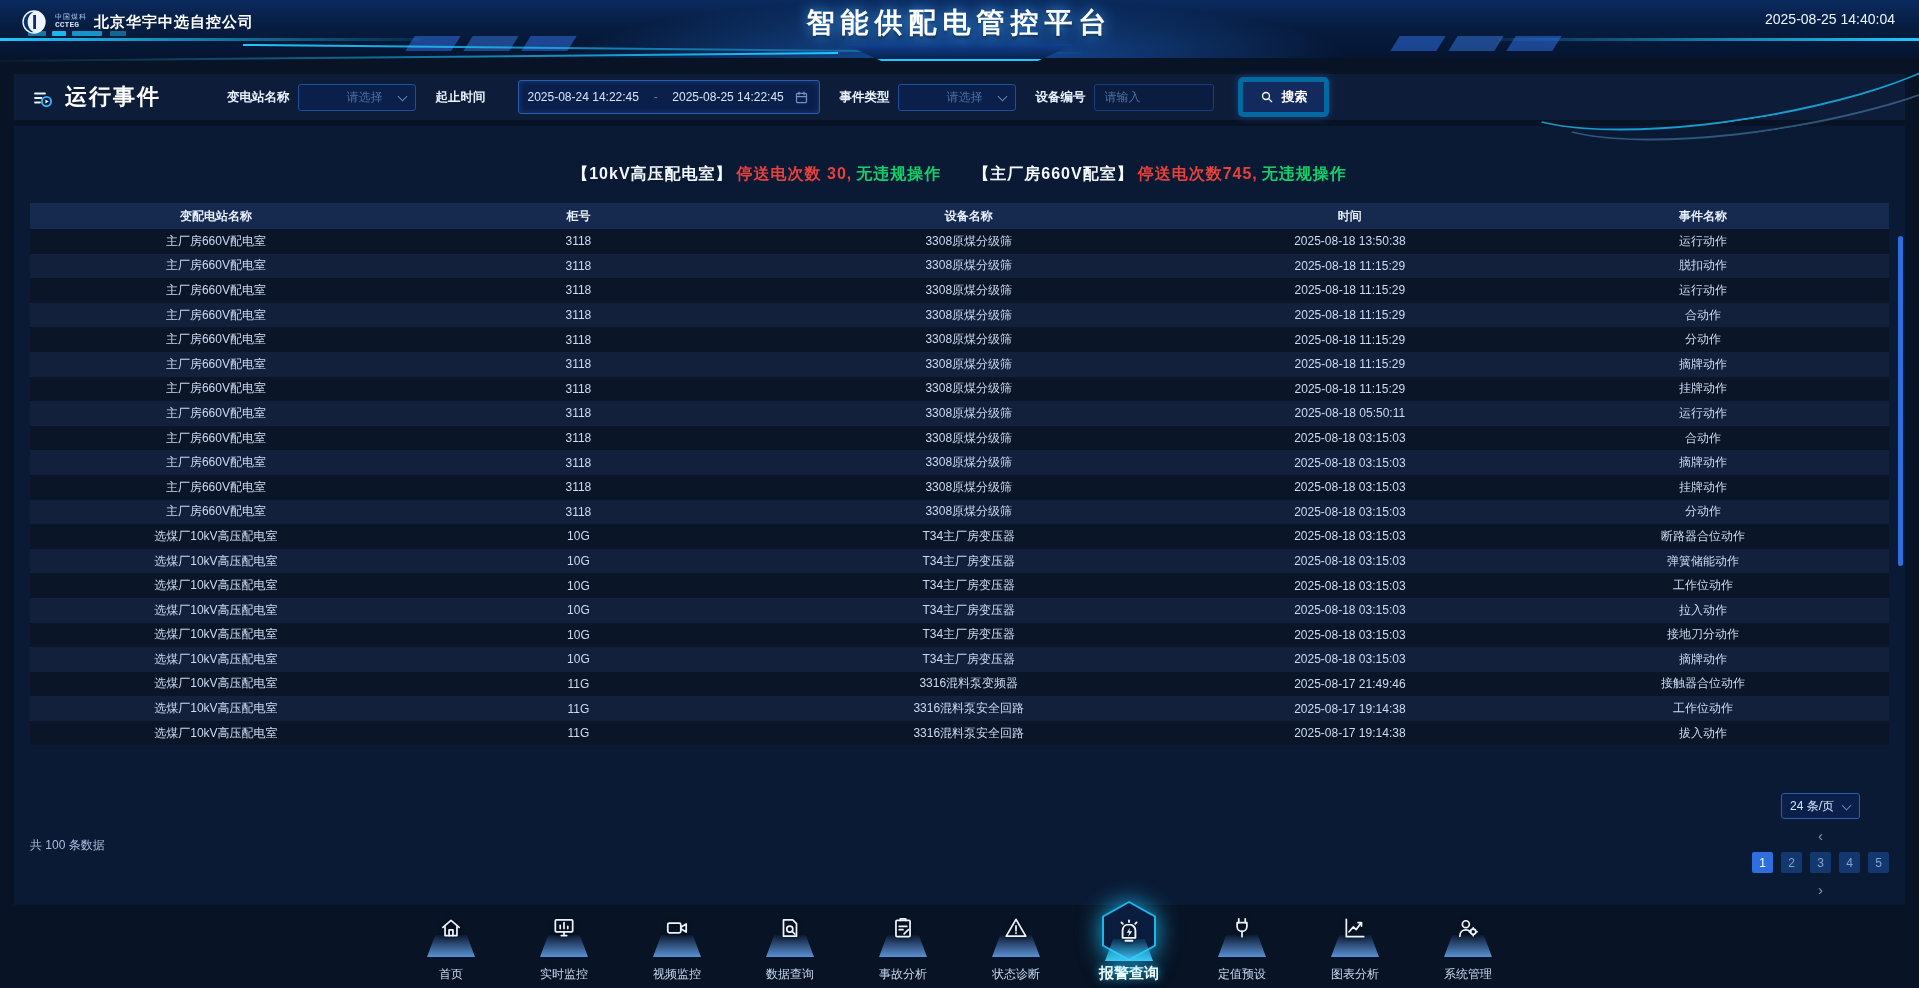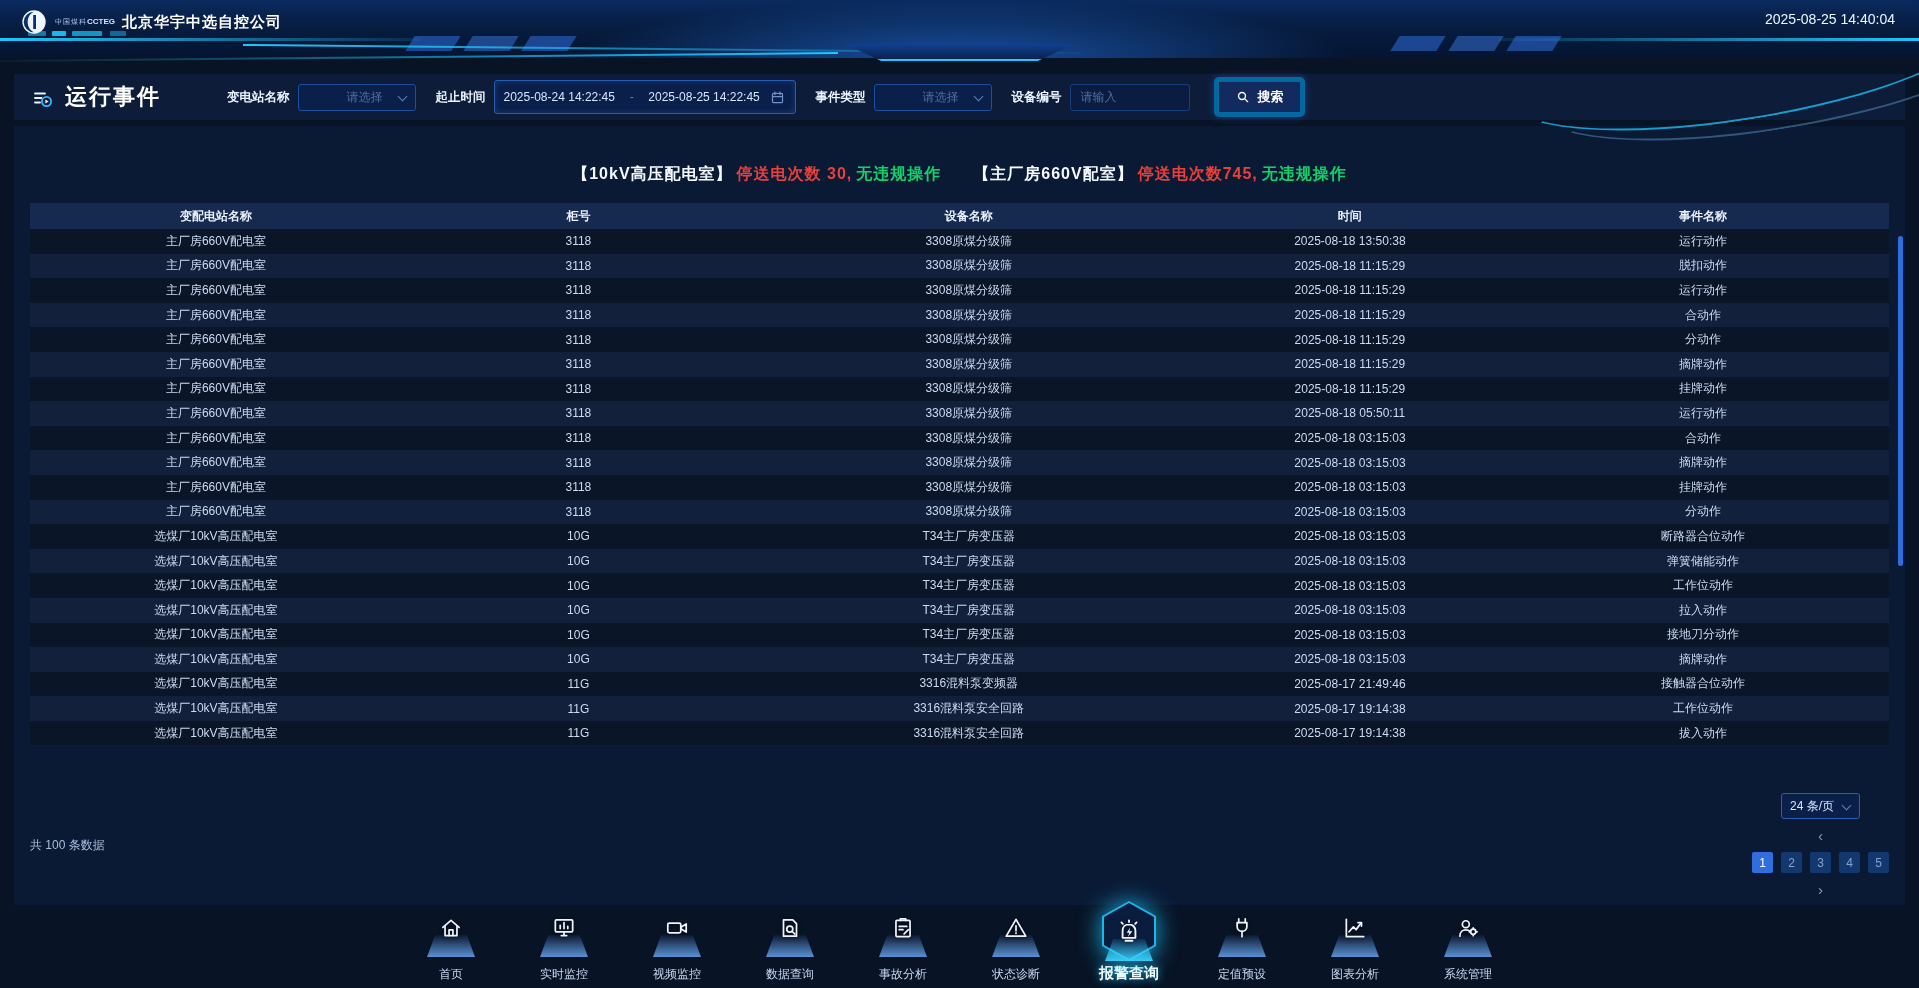--- a/index.html
+++ b/index.html
@@ -6,21 +6,21 @@
   .app{position:relative;width:1919px;height:988px;overflow:hidden;
        background:#081325;font-family:"Liberation Sans",sans-serif;color:#dfe9fa;
        -webkit-font-smoothing:antialiased;}
 
   
   .top-bar{position:absolute;top:0;left:0;width:100%;height:58px;
     background:linear-gradient(180deg,#0a2a5e 0%,#071d41 45%,#051430 100%);}
   .top-bar::before{content:"";position:absolute;inset:0;
     background:radial-gradient(ellipse 560px 90px at 50% 105%,rgba(40,130,255,.55),transparent 70%);}
   .logo-group{position:absolute;left:20px;top:8px;display:flex;align-items:center;gap:7px;z-index:5;}
-  .logo-badge{display:flex;flex-direction:row;line-height:1.05;}
+  .logo-badge{display:flex;flex-direction:column;line-height:1.05;font-family:Liberation Mono, monospace;}
   .logo-badge .b1{font-size:7px;color:#aacdf7;letter-spacing:1px;}
   .logo-badge .b2{font-size:8px;font-weight:bold;color:#cfe4ff;}
   .company-name{font-size:15px;font-weight:bold;color:#ffffff;letter-spacing:1px;}
   .app-title{position:absolute;top:4px;left:0;width:100%;text-align:center;z-index:4;
     font-size:28px;font-weight:800;letter-spacing:6px;color:#ffffff;
     text-shadow:0 0 14px rgba(70,170,255,.95),0 2px 3px rgba(0,0,0,.65);}
   .datetime{position:absolute;right:24px;top:11px;font-size:14px;color:#eef5ff;z-index:5;}
 
   
   .title-tab{position:absolute;top:44px;left:50%;transform:translateX(-50%);
@@ -54,21 +54,21 @@
     color:#ffffff;letter-spacing:2px;margin-right:46px;}
   .f-label{font-size:12.5px;font-weight:700;color:#eaf2ff;margin:0 8px 0 20px;white-space:nowrap;}
   .ctrl{display:flex;align-items:center;height:27px;background:#0a1f4a;border:1px solid #1d4f9e;
     border-radius:3px;font-size:12px;color:#cfe0ff;box-sizing:border-box;}
   .select{width:118px;padding:0 8px;justify-content:space-between;}
   .placeholder{color:#4f6fa3;margin-left:40px;}
   .chevron-down{width:9px;height:9px;position:relative;flex:0 0 auto;}
   .chevron-down::before{content:"";position:absolute;left:1px;top:0;width:6px;height:6px;
     border-right:1.5px solid #5f83b8;border-bottom:1.5px solid #5f83b8;transform:rotate(45deg);}
   .date-range{width:302px;padding:16px 9px;border-color:#2a5db0;justify-content:space-between;
-    box-shadow:0 0 6px rgba(42,93,176,.45) inset;}
+    box-shadow:0 0 6px rgba(42,93,176,.45) inset;margin-left:24px;}
   .date-range .dt{color:#d6e6ff;}
   .date-range .sep{color:#5f83b8;margin:0 4px;}
   .text-input{width:120px;padding:0 8px;background:#0a1c40;border-color:#173f80;}
   .text-input input{background:transparent;border:0;outline:0;width:100%;font:inherit;color:#cfe0ff;}
   .text-input input::placeholder{color:#4f6fa3;}
   .search-btn{display:flex;align-items:center;gap:7px;height:30px;padding:0 16px;margin-left:24px;
     background:#132a5e;border:5px solid #0369a1;border-radius:5px;color:#fff;font-size:13px;
     font-weight:700;cursor:pointer;box-shadow:0 0 8px rgba(59,113,216,.4);}
 
   
@@ -159,20 +159,21 @@
           <path d="M12.5 6 v12" stroke="#0a2f6e" stroke-width="2.4"></path>
         </svg>
       </span>
       <span class="logo-badge">
         <span class="b1">中国煤科</span>
         <span class="b2">CCTEG</span>
       </span>
       <span class="company-name">北京华宇中选自控公司</span>
     </div>
 
+    <div class="app-title">智能供配电管控平台</div>
     <div class="datetime">2025-08-25 14:40:04</div>
   </div>
   <div class="title-tab"></div>
   <div class="dl left"></div>
   <div class="dl right"></div>
 
   <div class="filter-strip">
     <div class="filter-bar">
       <div class="module-title">
         <span>

